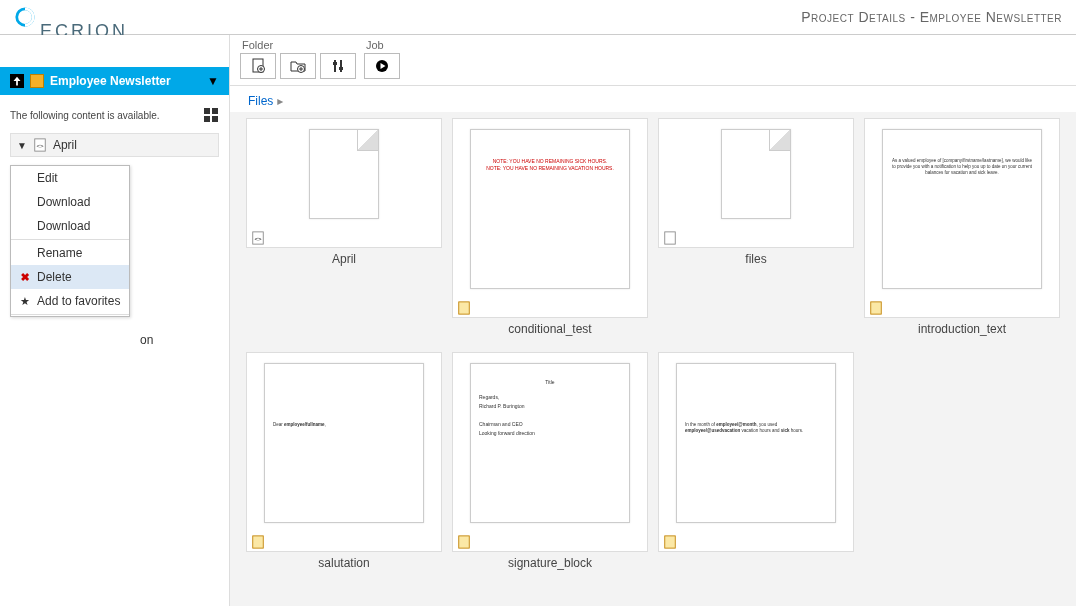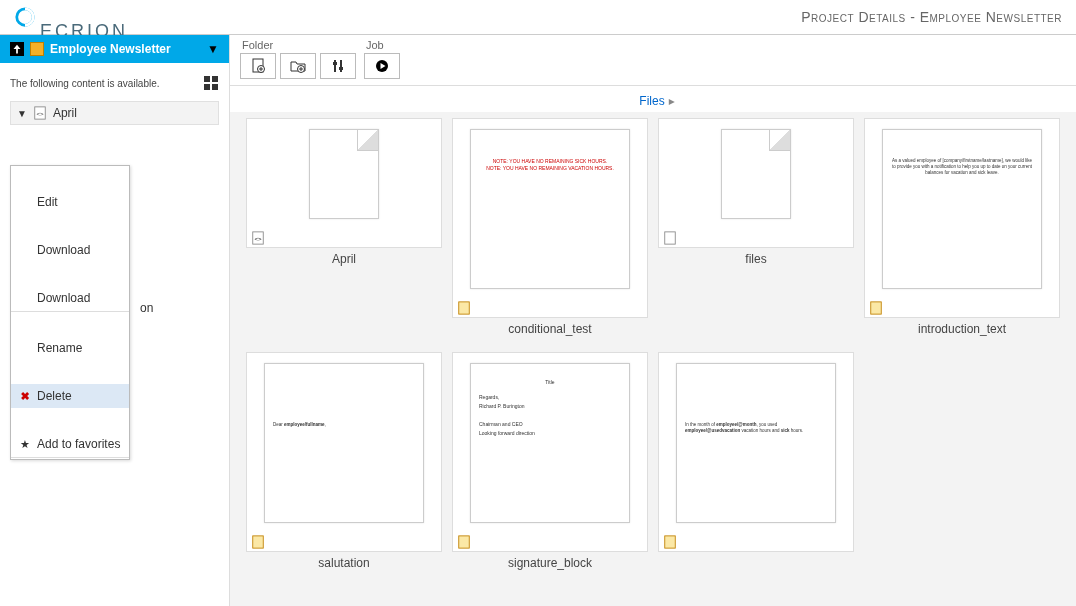--- a/index.html
+++ b/index.html
@@ -7,51 +7,51 @@
   
   .header { display: flex; align-items: center; justify-content: space-between; height: 35px; padding: 0 14px; border-bottom: 1px solid #ccc; }
   .logo { display: flex; align-items: center; gap: 4px; }
   .logo-mark { width: 22px; height: 22px; }
   .logo-text { font-size: 18px; letter-spacing: 3px; color: #4a6a7a; font-weight: 300; margin-top: 28px; }
   .page-title { font-size: 14px; color: #666; font-variant: small-caps; letter-spacing: 0.5px; }
   
   .main { display: flex; height: calc(100% - 35px); }
   
   .sidebar { width: 246px; background: #fff; position: relative; }
-  .sidebar-header { background: #00A8E8; color: #fff; height: 28px; display: flex; align-items: center; padding: 0 10px; justify-content: space-between; }
+  .sidebar-header { background: #00A8E8; color: #fff; height: 28px; display: flex; align-items: center; padding: 0 10px; justify-content: space-between; margin-top: 32px; }
   .sidebar-header-left { display: flex; align-items: center; gap: 6px; }
   .sidebar-header-left svg { width: 14px; height: 14px; }
   .proj-icon { width:14px; height:14px; background:#f5b028; display:inline-block; border:1px solid #c08000;}
   .sidebar-title { font-weight: bold; font-size: 12px; }
   .chevron { color:#000; }
   
   .sidebar-body { padding: 8px 10px; }
   .content-msg { color: #444; font-size: 10px; display:flex; justify-content:space-between; align-items:center; padding:4px 0 10px 0;}
   .grid-icon { width:16px; height:16px; }
   
   .tree-item { display:flex; align-items:center; gap:6px; padding:4px 6px; background:#f3f3f3; border:1px solid #e0e0e0; font-size:12px;}
   .tree-item .caret { font-size:10px; color:#333; }
   
   .context-menu { position:absolute; top:130px; left:10px; width:120px; background:#fff; border:1px solid #bbb; box-shadow:1px 1px 3px rgba(0,0,0,0.15); z-index:10;}
-  .context-menu .mi { display:flex; align-items:center; gap:6px; padding:5px 8px; font-size:12px; color:#333; cursor:pointer;margin-top:24px;}
+  .context-menu .mi { display:flex; align-items:center; gap:6px; padding:5px 8px; font-size:12px; color:#333; cursor:pointer;}
   .context-menu .mi.hover { background:#dce8f5; }
   .context-menu .sep { height:1px; background:#ddd; margin:1px 0; }
   .mi .micon { width:12px; height:12px; display:inline-flex; align-items:center; justify-content:center; font-size:11px;}
   
   .peek-text { font-size:12px; color:#333; padding-left:130px; margin-top:176px; display:block;}
   
   .content { flex:1; display:flex; flex-direction:column; border-left:1px solid #ddd;}
   .toolbar { display:flex; gap:0px; padding:4px 10px 6px 10px; border-bottom:1px solid #ddd;}
   .tool-group { display:flex; flex-direction:column; align-items:flex-start; margin-right:8px;}
   .tool-label { font-size:11px; color:#666; margin-bottom:2px; padding-left:2px;}
   .tool-row { display:flex; gap:4px;}
   .tool-btn { width:36px; height:26px; border:1px solid #bbb; background:#fff; display:flex; align-items:center; justify-content:center; cursor:pointer;}
   .tool-btn svg { width:16px; height:16px; }
   
-  .breadcrumb { padding:8px 10px 4px 18px; font-size:12px;text-align:center;}
+  .breadcrumb { padding:8px 10px 4px 18px; font-size:12px;}
   .breadcrumb a { color:#0066cc; text-decoration:none;}
   .bc-sep { color:#888; margin-left:4px;}
   
   .gallery { flex:1; padding:6px 16px; background:#f3f3f3; overflow:auto;}
   .gallery-grid { display:grid; grid-template-columns: repeat(4, 196px); gap:10px;}
   .card { background:#fff; border:1px solid #ddd; display:flex; flex-direction:column; }
   .thumb { flex:1; height:190px; display:flex; align-items:center; justify-content:center; position:relative; padding:10px;}
   .card-footer { display:flex; align-items:center; gap:6px; padding:2px 4px;}
   .card-footer .ficon { width:14px; height:14px; }
   .card-name { text-align:center; font-size:12px; color:#444; padding:4px 0 6px 0;}

